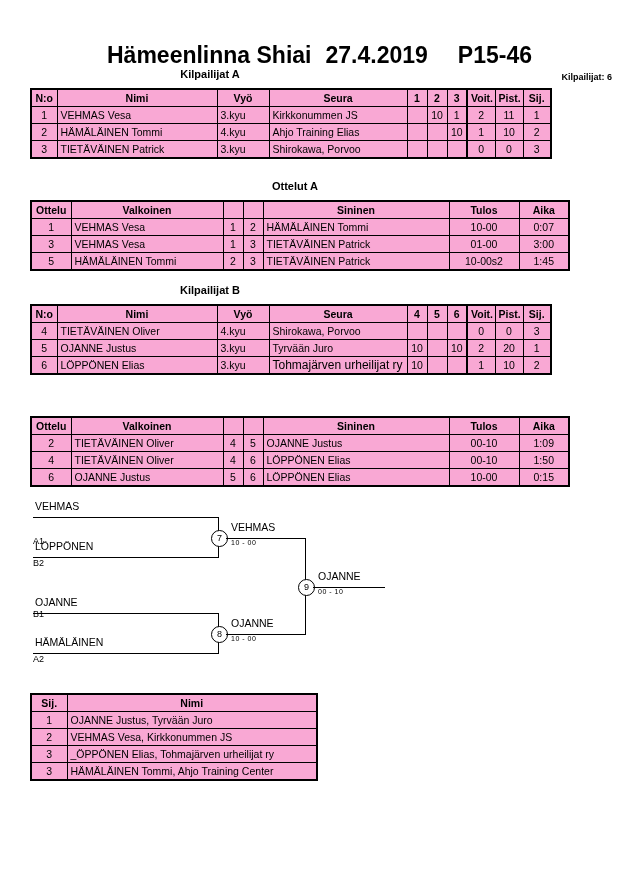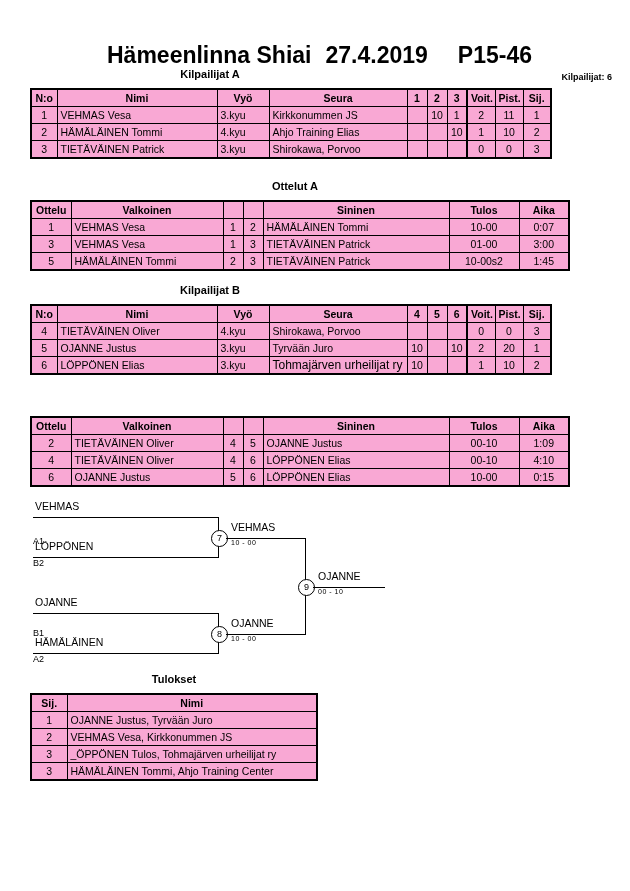--- a/index.html
+++ b/index.html
@@ -307,21 +307,21 @@
       <td class="c">00-10</td>
       <td class="c">1:09</td>
     </tr>
     <tr>
       <td class="c">4</td>
       <td class="l">TIETÄVÄINEN Oliver</td>
       <td class="c">4</td>
       <td class="c">6</td>
       <td class="l">LÖPPÖNEN Elias</td>
       <td class="c">00-10</td>
-      <td class="c">4:10</td>
+      <td class="c">1:50</td>
     </tr>
     <tr>
       <td class="c">6</td>
       <td class="l">OJANNE Justus</td>
       <td class="c">5</td>
       <td class="c">6</td>
       <td class="l">LÖPPÖNEN Elias</td>
       <td class="c">10-00</td>
       <td class="c">0:15</td>
     </tr>
@@ -340,63 +340,62 @@
 
     <div class="bline v" style="left:218px;top:22px;height:41px;"></div>
 
     <div class="node" style="left:211px;top:35px;">7</div>
     <div class="bname" style="left:231px;top:26px;">VEHMAS</div>
     <div class="bline h" style="left:226px;top:43px;width:79px;"></div>
     <div class="bscore" style="left:231px;top:44px;">10 - 00</div>
 
     <div class="bname" style="left:35px;top:101px;">OJANNE</div>
     <div class="bline h" style="left:33px;top:118px;width:185px;"></div>
-    <div class="bseed" style="left:33px;top:133px;text-align:center;">B1</div>
+    <div class="bseed" style="left:33px;top:114px;text-align:center;">B1</div>
 
     <div class="bname" style="left:35px;top:141px;">HÄMÄLÄINEN</div>
     <div class="bline h" style="left:33px;top:158px;width:185px;"></div>
     <div class="bseed" style="left:33px;top:159px;">A2</div>
 
     <div class="bline v" style="left:218px;top:118px;height:41px;"></div>
 
     <div class="node" style="left:211px;top:131px;">8</div>
     <div class="bname" style="left:231px;top:122px;">OJANNE</div>
     <div class="bline h" style="left:226px;top:139px;width:79px;"></div>
     <div class="bscore" style="left:231px;top:140px;">10 - 00</div>
 
     <div class="bline v" style="left:305px;top:43px;height:97px;"></div>
 
     <div class="node" style="left:298px;top:84px;">9</div>
     <div class="bname" style="left:318px;top:75px;">OJANNE</div>
     <div class="bline h" style="left:313px;top:92px;width:72px;"></div>
     <div class="bscore" style="left:318px;top:93px;">00 - 10</div>
   </div>
 
-  <div class="caption" style="left:30px;top:673px;width:288px;">Tulokset</div>
   <table class="grid tbl-tul" style="left:30px;top:693px;width:288px;">
     <colgroup>
         <col class="t-sij">
         <col class="t-nimi">
       </colgroup>
     <tbody>
         <tr>
       <th>Sij.</th>
       <th>Nimi</th>
     </tr>
     <tr>
       <td class="c">1</td>
       <td class="l">OJANNE Justus, Tyrvään Juro</td>
     </tr>
     <tr>
       <td class="c">2</td>
       <td class="l">VEHMAS Vesa, Kirkkonummen JS</td>
     </tr>
     <tr>
       <td class="c">3</td>
-      <td class="l">_ÖPPÖNEN Tulos, Tohmajärven urheilijat ry</td>
+      <td class="l">_ÖPPÖNEN Elias, Tohmajärven urheilijat ry</td>
     </tr>
     <tr>
       <td class="c">3</td>
       <td class="l">HÄMÄLÄINEN Tommi, Ahjo Training Center</td>
     </tr>
   </tbody>
     </table>
 
 </div>
 

